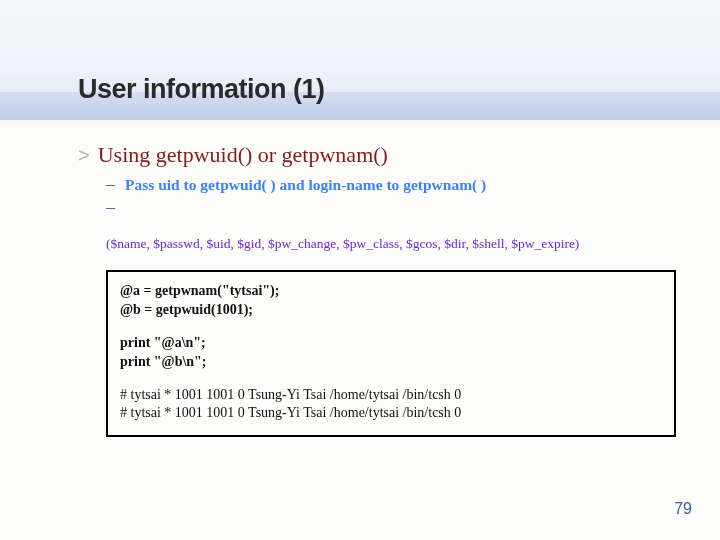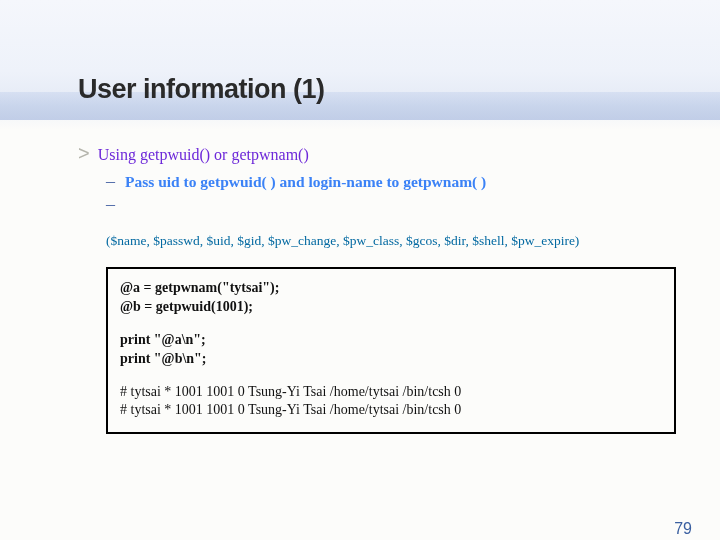--- a/index.html
+++ b/index.html
@@ -46,22 +46,22 @@
     margin-bottom: 6px;
   }
   .sec-chevron {
     font-family: Verdana, sans-serif;
     font-size: 20px;
     color: #b5b5ac;
     margin-right: 8px;
     font-weight: 400;
   }
   .sec-text {
-    font-size: 16px;
-    color: #6d28d9;
+    font-size: 22px;
+    color: #7f1d1d;
   }
   .sub-list {
     margin-left: 28px;
     margin-top: 4px;
   }
   .sub-line {
     display: flex;
     align-items: baseline;
     margin-bottom: 2px;
   }
@@ -72,41 +72,41 @@
   }
   .sub-text {
     font-size: 15.5px;
     font-weight: 700;
     color: #3b82f6;
   }
   .fields-line {
     margin-left: 28px;
     margin-top: 18px;
     font-size: 13.5px;
-    color: #0369a1;
+    color: #6d28d9;
   }
   .code-box {
     margin-left: 28px;
     margin-top: 18px;
     border: 2.5px solid #000;
     padding: 10px 12px 12px 12px;
     width: 570px;
     background: #fcfcfa;
   }
   .code-line {
     font-size: 14px;
     color: #111;
     line-height: 1.35;
   }
   .code-gap { height: 14px; }
   .bold { font-weight: 700; }
   .page-num {
     position: absolute;
     right: 28px;
-    bottom: 2px;
+    bottom: 22px;
     font-family: Arial, sans-serif;
     font-size: 16px;
     color: #3a5fa0;
   }
 </style>
 </head>
 <body>
 
 <div class="header-area">
   <div class="header-band"></div>

